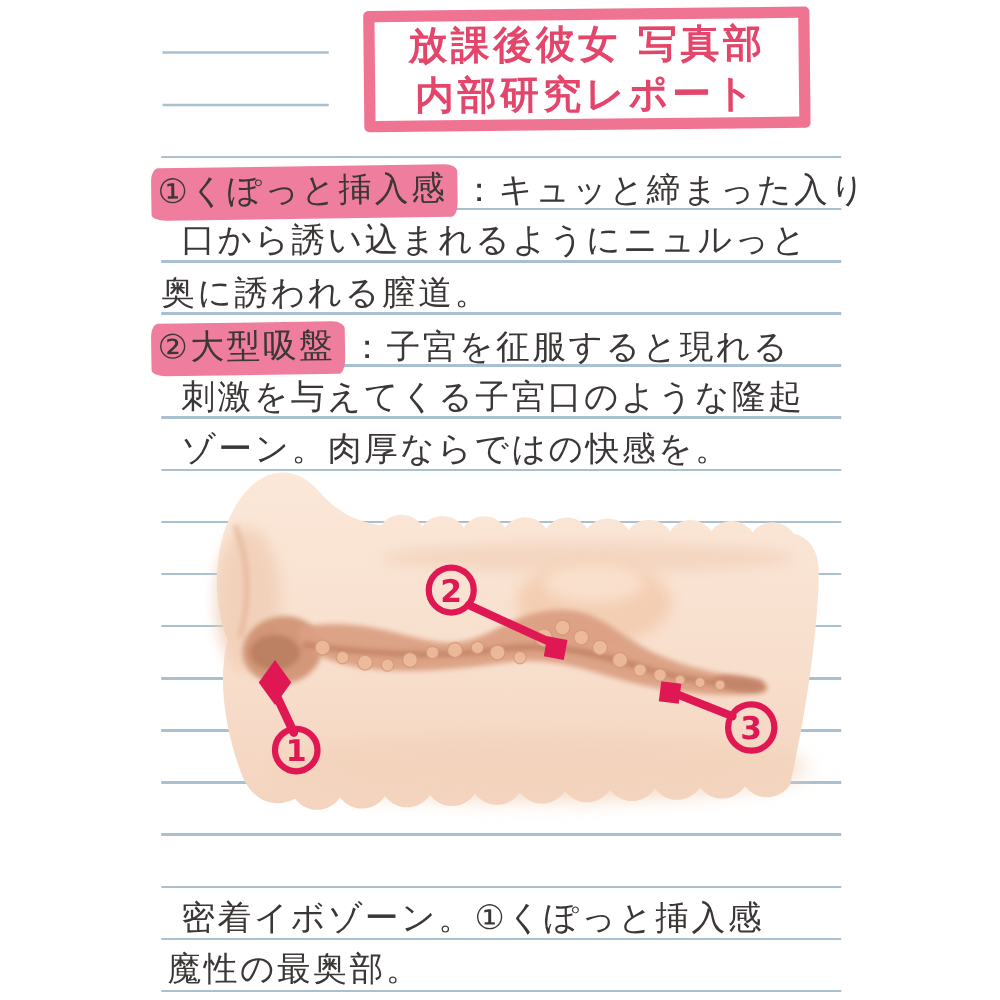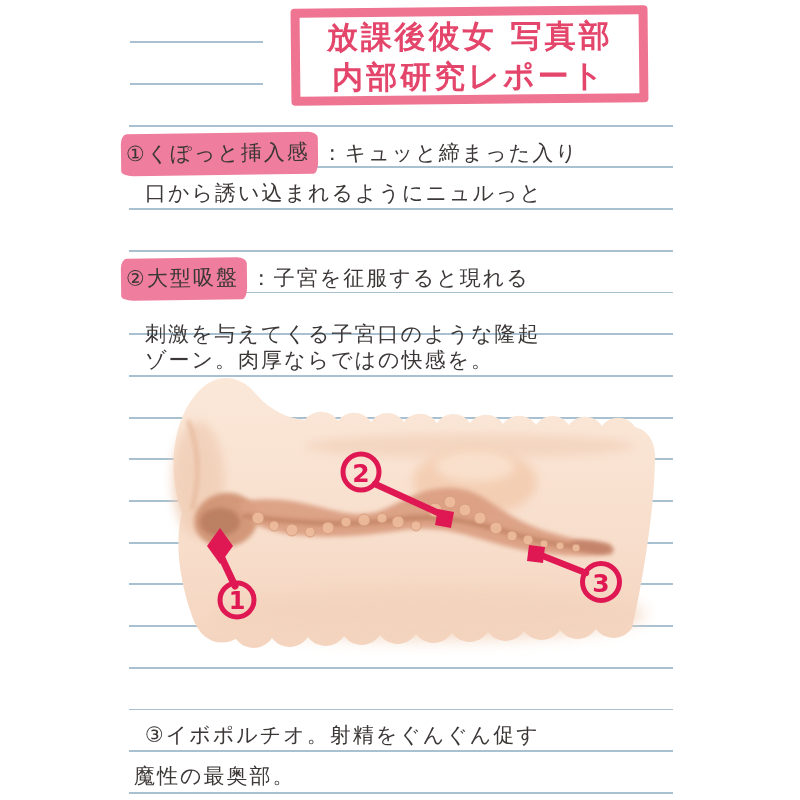--- a/index.html
+++ b/index.html
@@ -25,21 +25,21 @@
     box-sizing:border-box;transform:rotate(-0.6deg);
     display:flex;flex-direction:column;justify-content:center;align-items:center;
   }
   .title-line{
     color:#e4456b;font-size:31px;font-weight:bold;letter-spacing:3px;
     line-height:40px;white-space:nowrap;transform:rotate(0.2deg);
   }
 
   
   .row{
-    position:absolute;white-space:nowrap;color:#3b3736;font-size:21px;
+    position:absolute;white-space:nowrap;color:#3b3736;font-size:27px;
     letter-spacing:2px;line-height:36px;font-weight:500;
   }
   .hl{
     display:inline-block;background:#ef7d9d;
     padding:2px 8px 4px 5px;margin-left:-5px;
     border-radius:6px 10px 5px 12px / 10px 6px 12px 5px;
     transform:rotate(-0.8deg);
   }
   .rest{margin-left:4px;}
 
@@ -58,25 +58,28 @@
     <div class="title-line">放課後彼女 写真部</div>
     <div class="title-line">内部研究レポート</div>
   </div>
 
   <div class="row" style="left:126px;top:133px;">
     <span class="hl">①くぽっと挿入感</span><span class="rest">：キュッと締まった入り</span>
   </div>
   <div class="row" style="left:145px;top:175px;">
     <span>口から誘い込まれるようにニュルっと</span>
   </div>
+  <div class="row" style="left:129px;top:217px;">
+    <span>奥に誘われる膣道。</span>
+  </div>
 
   <div class="row" style="left:126px;top:258px;">
     <span class="hl">②大型吸盤</span><span class="rest">：子宮を征服すると現れる</span>
   </div>
-  <div class="row" style="left:145px;top:316px;">
+  <div class="row" style="left:145px;top:300px;">
     <span>刺激を与えてくる子宮口のような隆起</span>
   </div>
   <div class="row" style="left:145px;top:342px;">
     <span>ゾーン。肉厚ならではの快感を。</span>
   </div>
 
   <svg class="photo" viewBox="0 0 530 310" xmlns="http://www.w3.org/2000/svg">
     <defs>
       <linearGradient id="flesh" x1="0" y1="0" x2="0" y2="1">
         <stop offset="0" stop-color="#fbe8d9"></stop>
@@ -192,19 +195,19 @@
       <g>
         <line x1="446" y1="213" x2="398" y2="194" stroke-width="6.5" stroke-linecap="round"></line>
         <polygon points="389,185 405,187 403,203 387,201" stroke="none"></polygon>
         <circle cx="461" cy="222" r="18.5" fill="none" stroke-width="5"></circle>
         <text x="461" y="223" text-anchor="middle" dominant-baseline="central" font-size="25" font-weight="bold" stroke="none">3</text>
       </g>
     </g>
   </svg>
 
   <div class="row" style="left:145px;top:717px;">
-    <span>③イボポルチオ。射精をぐんぐん促す</span>
+    <span>密着イボゾーン。①くぽっと挿入感</span>
   </div>
   <div class="row" style="left:134px;top:758px;">
     <span>魔性の最奥部。</span>
   </div>
 
 </div>
 
 </body></html>

